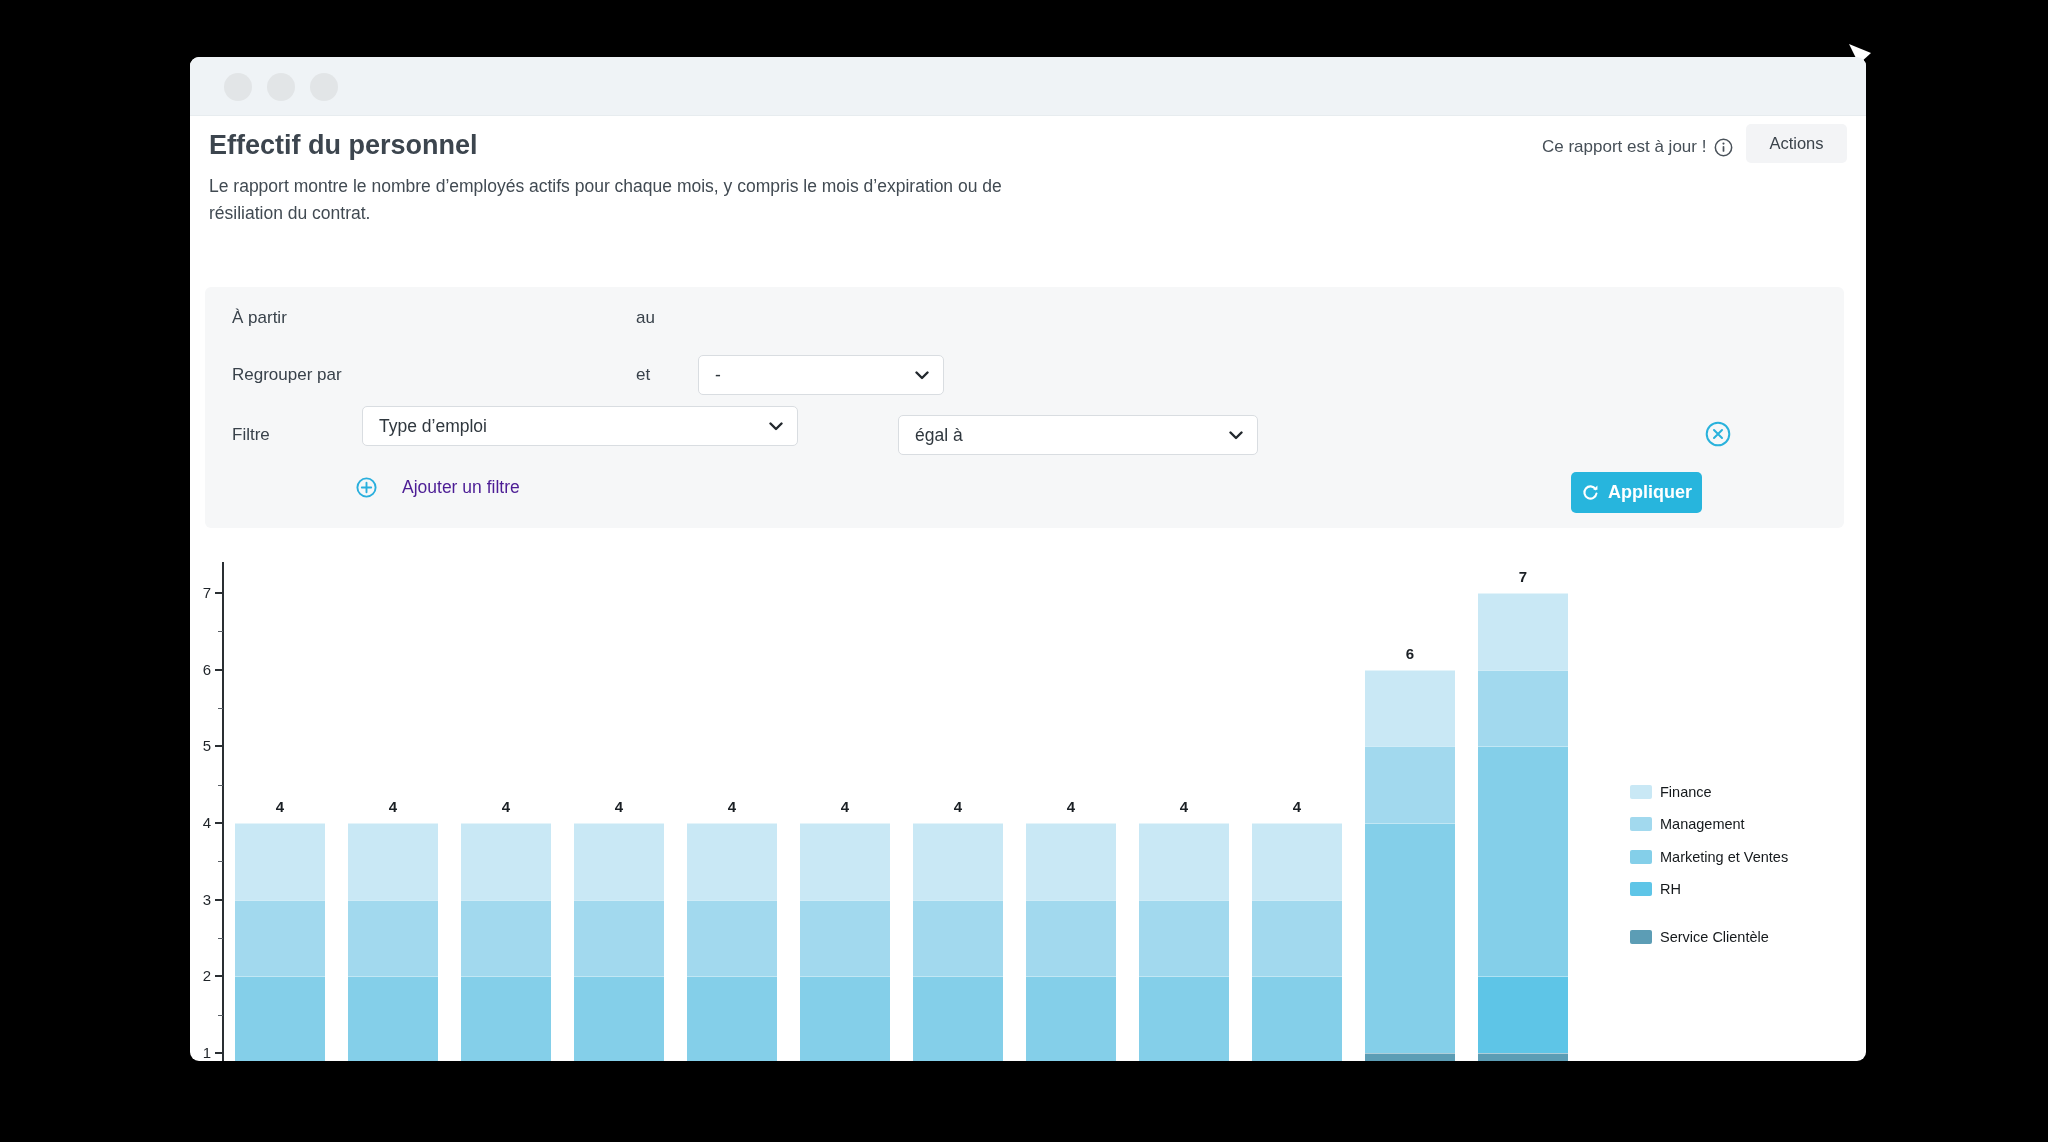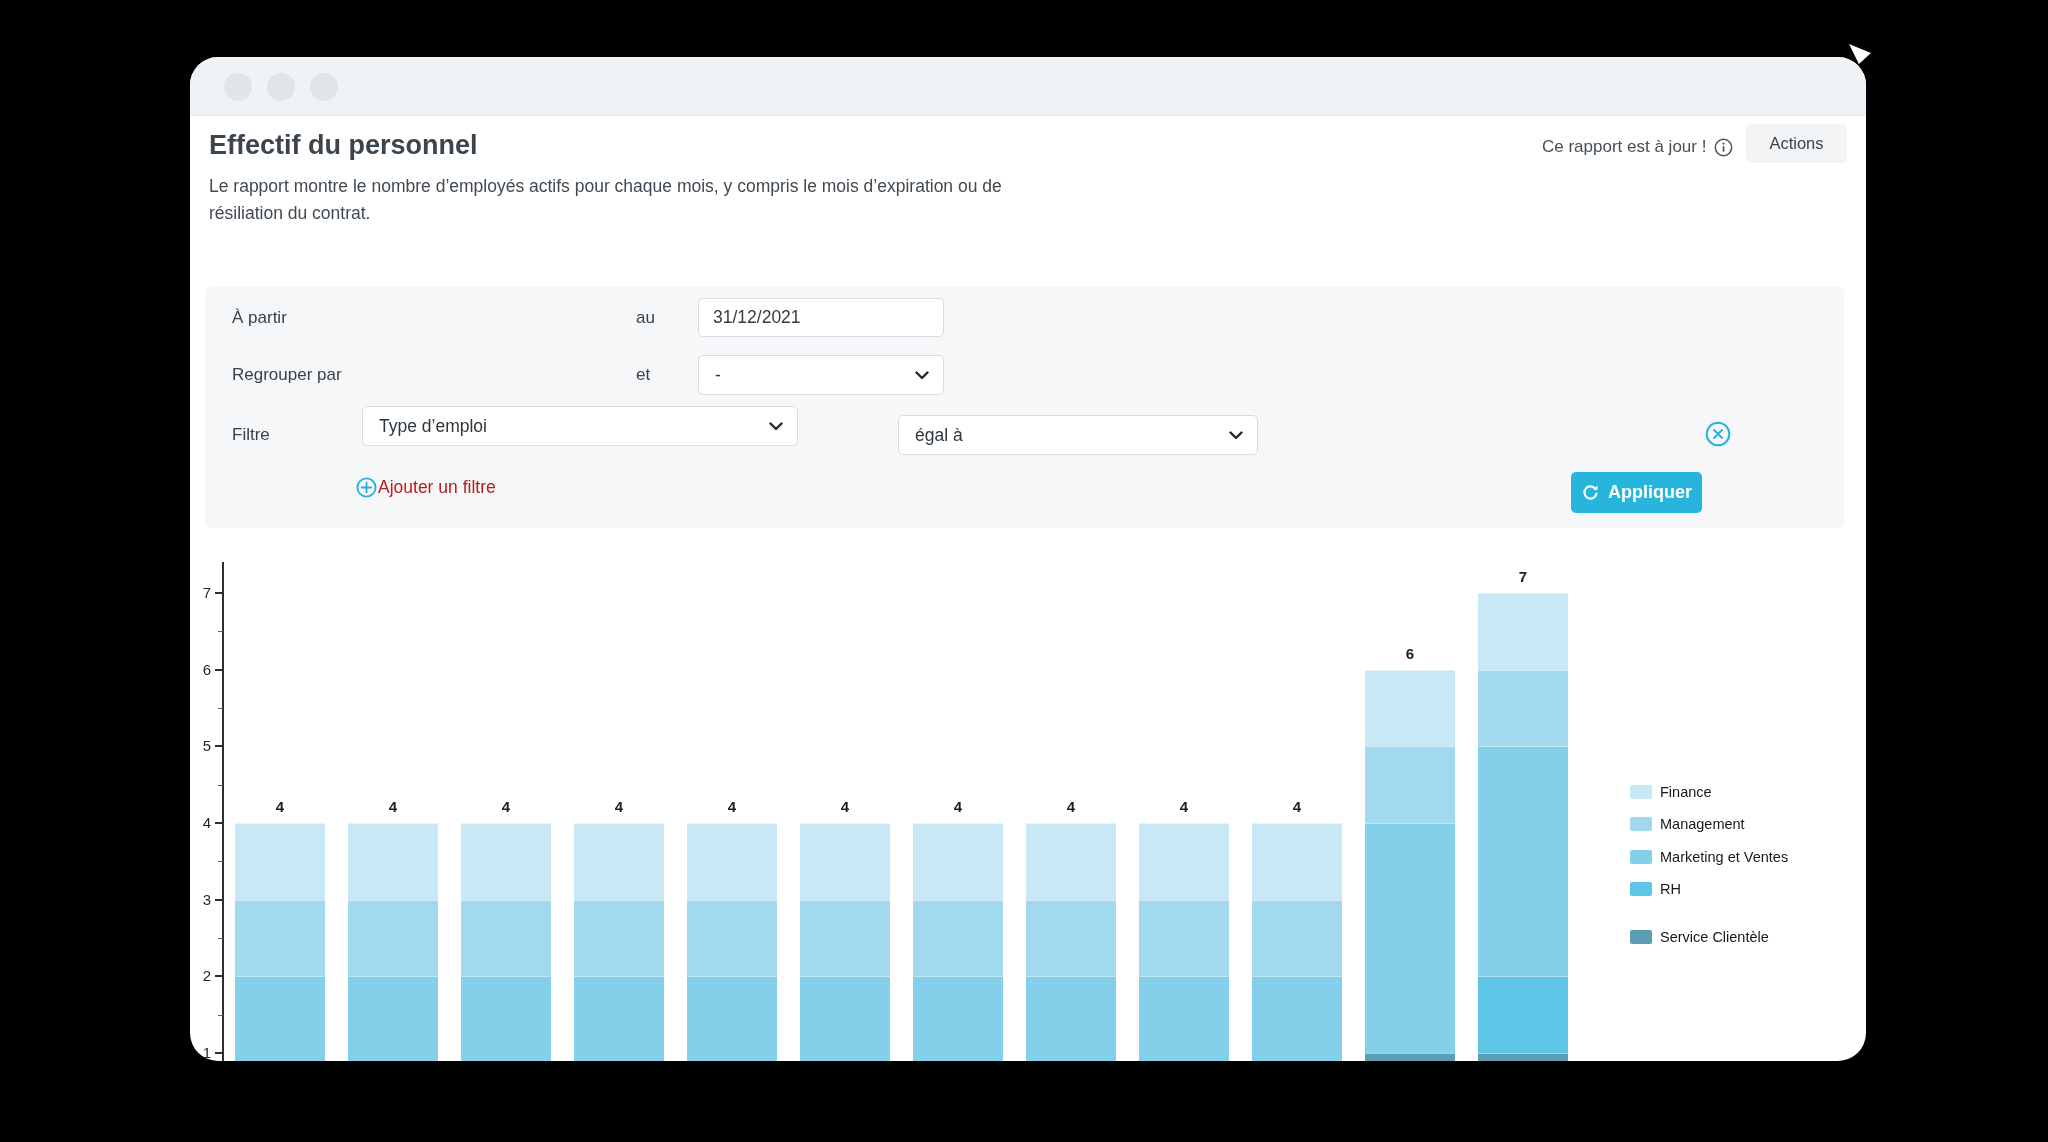--- a/index.html
+++ b/index.html
@@ -1,21 +1,21 @@
 <!DOCTYPE html>
 <html><head>
 <meta charset="utf-8">
 <style>
   * { margin:0; padding:0; box-sizing:border-box; }
   html,body { width:2048px; height:1142px; background:#000; overflow:hidden;
               font-family:"Liberation Sans","DejaVu Sans",sans-serif; }
   #stage { position:relative; width:2048px; height:1142px; background:#000; }
 
   .window { position:absolute; left:190px; top:57px; width:1676px; height:1004px;
-            background:#fff; border-radius:28px; overflow:hidden; }
+            background:#fff; border-radius:9px; overflow:hidden; }
 
   .titlebar { position:absolute; left:0; top:0; width:100%; height:59px;
               background:#eff3f6; border-bottom:1px solid #e7ecef; }
   .dot { position:absolute; top:16px; width:28px; height:28px; border-radius:50%; background:#e2e5e7; }
 
   .page-title { position:absolute; left:19px; top:73px; font-size:27px; font-weight:700; color:#3c454e; }
   .page-desc  { position:absolute; left:19px; top:116px; width:800px; font-size:17.5px;
                 line-height:27px; color:#414a52; }
 
   .status-wrap { position:absolute; top:79px; left:1352px; height:22px; display:flex;
@@ -32,21 +32,21 @@
 
   .tinput { position:absolute; height:39px; background:#fff; border:1px solid #d9dde1;
             border-radius:5px; padding:0 14px; font-size:17.5px; color:#343c44;
             font-family:inherit; }
   .select { position:absolute; height:40px; background:#fff; border:1px solid #d9dde1;
             border-radius:5px; display:flex; align-items:center; justify-content:space-between;
             padding:0 14px 0 16px; font-size:17.5px; color:#2f373e; cursor:pointer; }
   .select .chev { flex:0 0 auto; margin-left:10px; }
 
   .addfilter { position:absolute; left:151px; top:190px; display:flex; align-items:center;
-               gap:1px; color:#b91c1c; font-size:17.5px; cursor:pointer; }
+               gap:25px; color:#4c1d95; font-size:17.5px; cursor:pointer; }
   .apply-btn { position:absolute; left:1366px; top:185px; width:131px; height:41px;
                background:#27b5dd; color:#fff; border:none; border-radius:5px;
                font-size:18px; font-weight:700; font-family:inherit; display:flex;
                align-items:center; justify-content:center; gap:8px; cursor:pointer; }
   .rm-filter { position:absolute; left:1500px; top:134px; width:26px; height:26px; cursor:pointer; }
 
   
   #chart { position:absolute; left:0; top:0; width:1676px; height:1004px; }
   .axis-line { position:absolute; left:32px; top:505px; width:2px; height:499px; background:#2a2f33; }
   .tick-major { position:absolute; height:2px; width:8px; left:25px; background:#2a2f33; }
@@ -90,21 +90,20 @@
         <rect x="9.1" y="8.4" width="1.8" height="6.2" rx="0.9" fill="#4a525a"></rect>
       </svg>
     </div>
 
     <button class="actions-btn">Actions</button>
 
     <div class="panel">
 
       <span class="flabel" style="left:27px; top:21px">À partir</span>
       <span class="flabel" style="left:431px; top:21px">au</span>
-      <input class="tinput" style="left: 493px; top: 11px; width: 246px;" type="text" value="31/12/2021">
 
       <span class="flabel" style="left:27px; top:78px">Regrouper par</span>
       <span class="flabel" style="left:431px; top:78px">et</span>
       <div class="select" style="left:493px; top:68px; width:246px" role="combobox">
         <span>-</span>
         <svg class="chev" width="14" height="9" viewBox="0 0 14 9">
           <path d="M1.5 1.5l5.5 5.5 5.5-5.5" fill="none" stroke="#22282d" stroke-width="2.4" stroke-linecap="round" stroke-linejoin="round"></path>
         </svg>
       </div>
 

